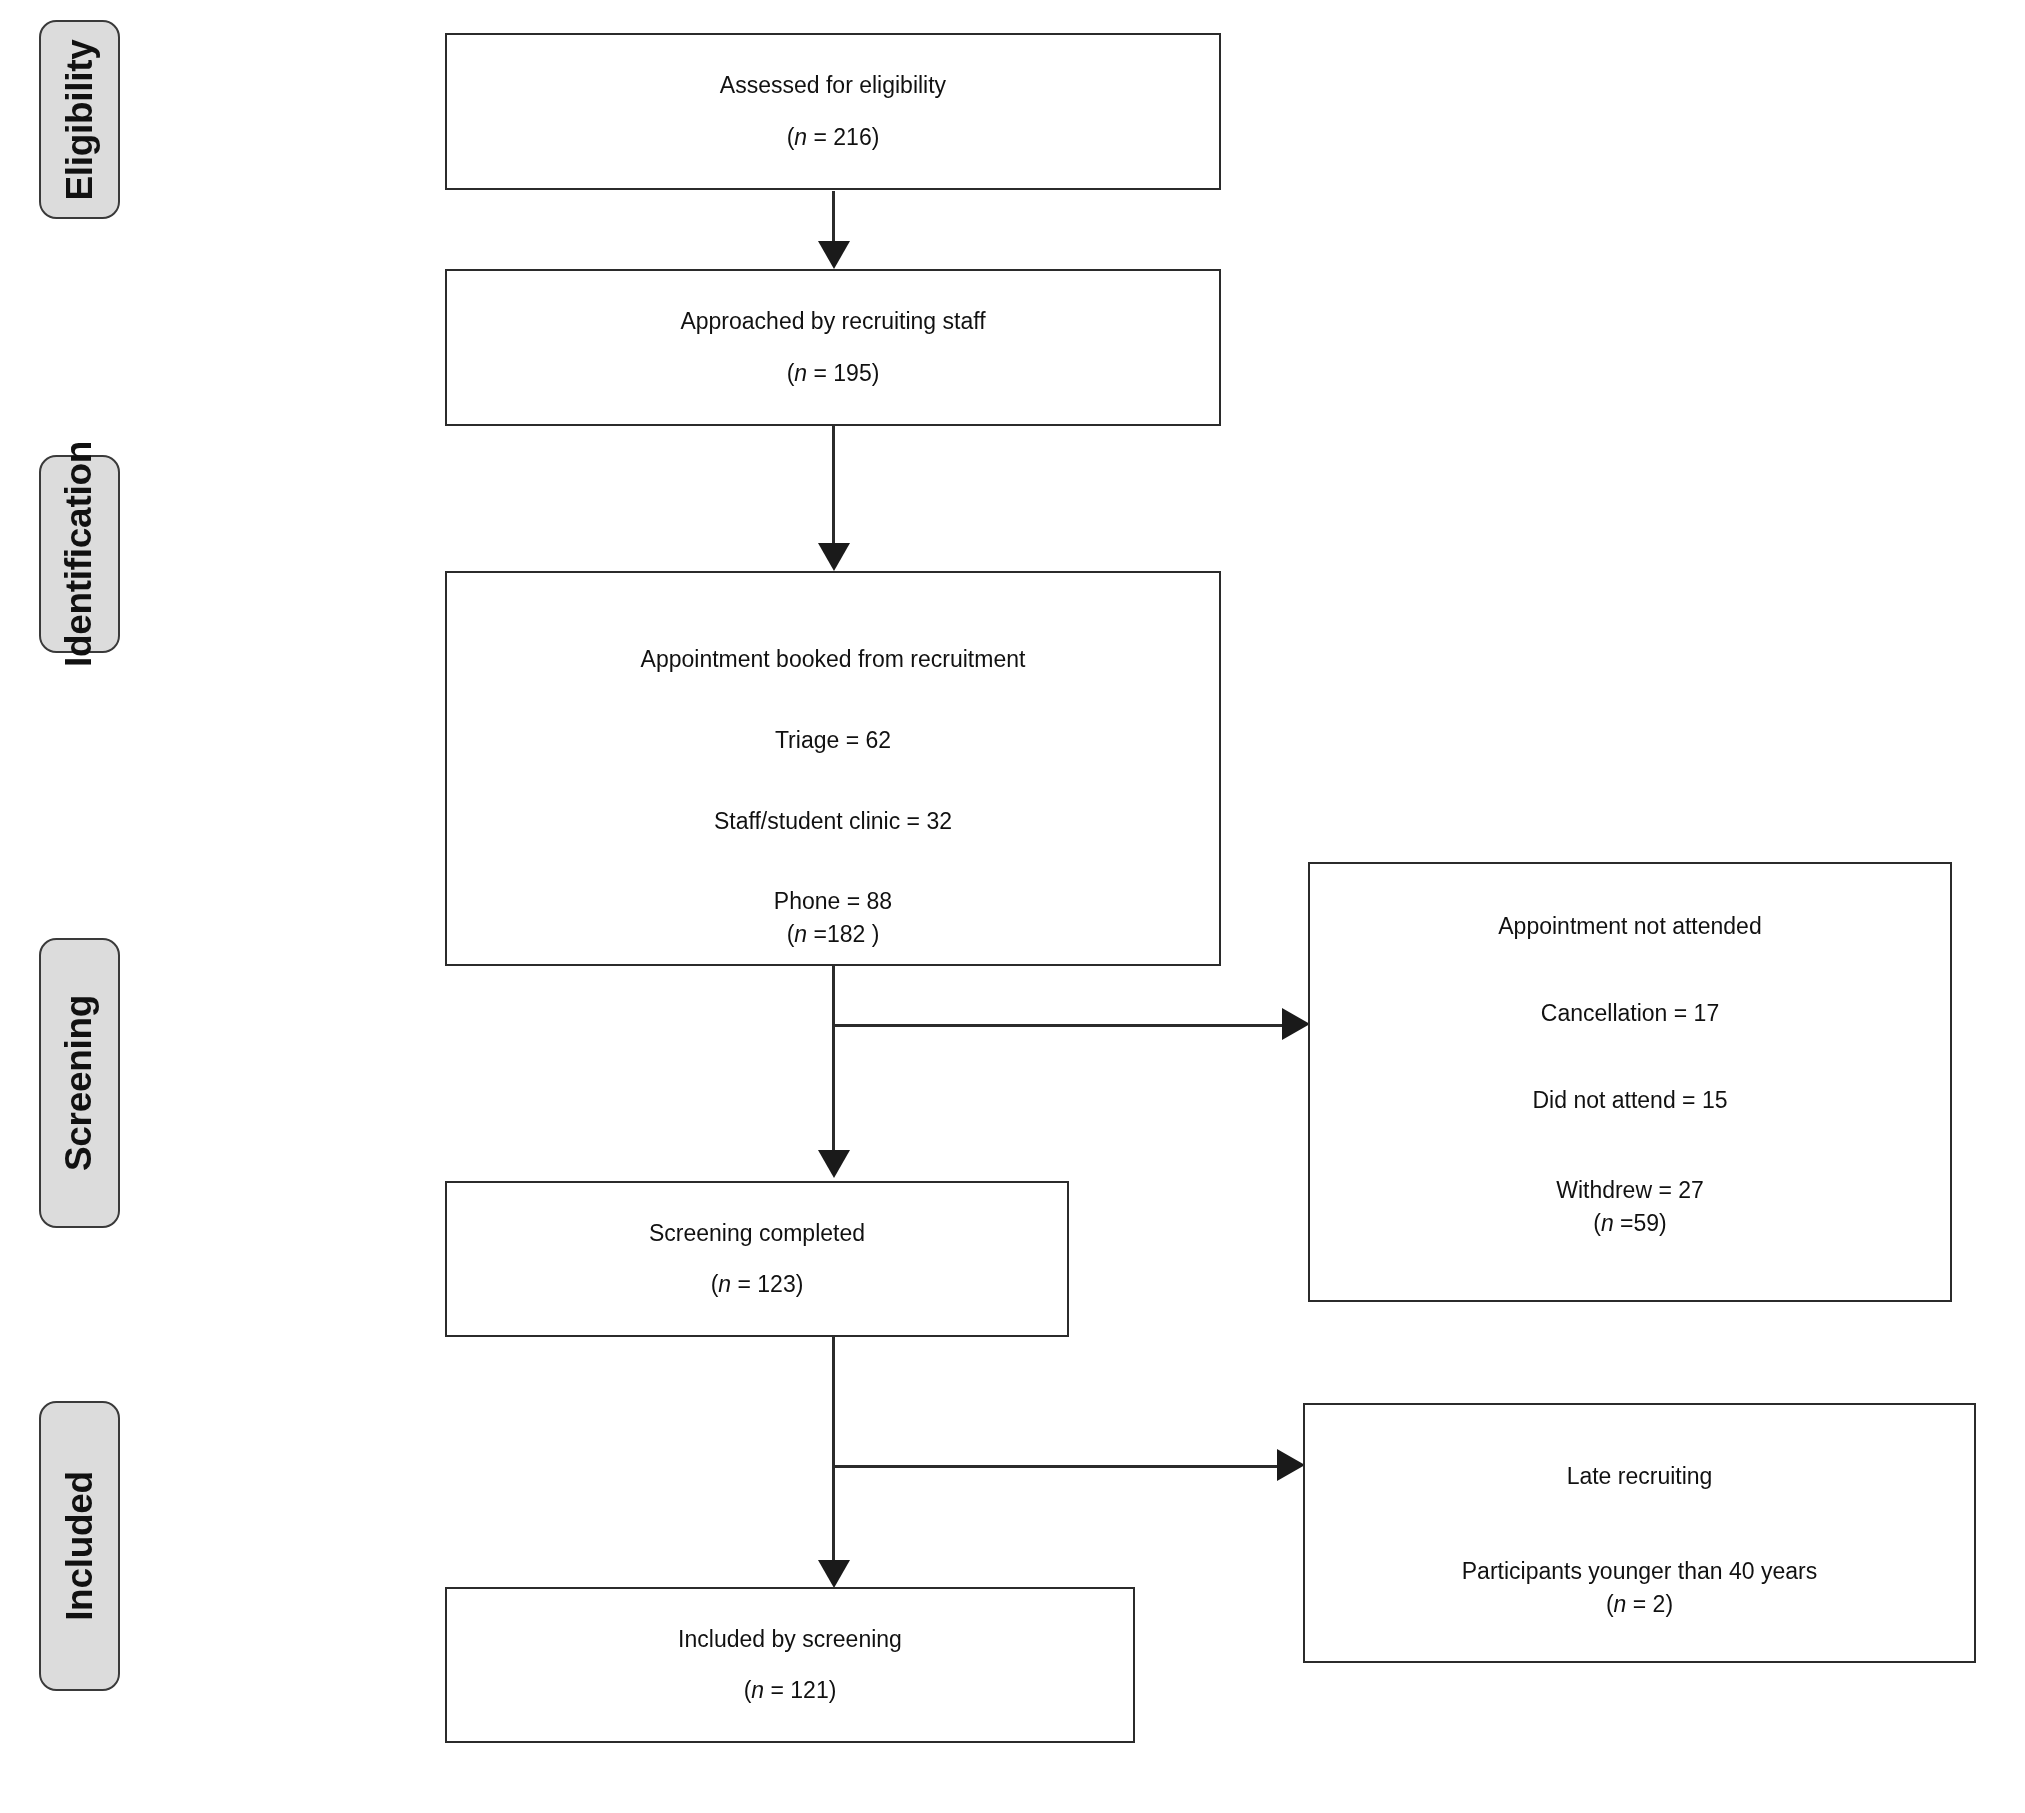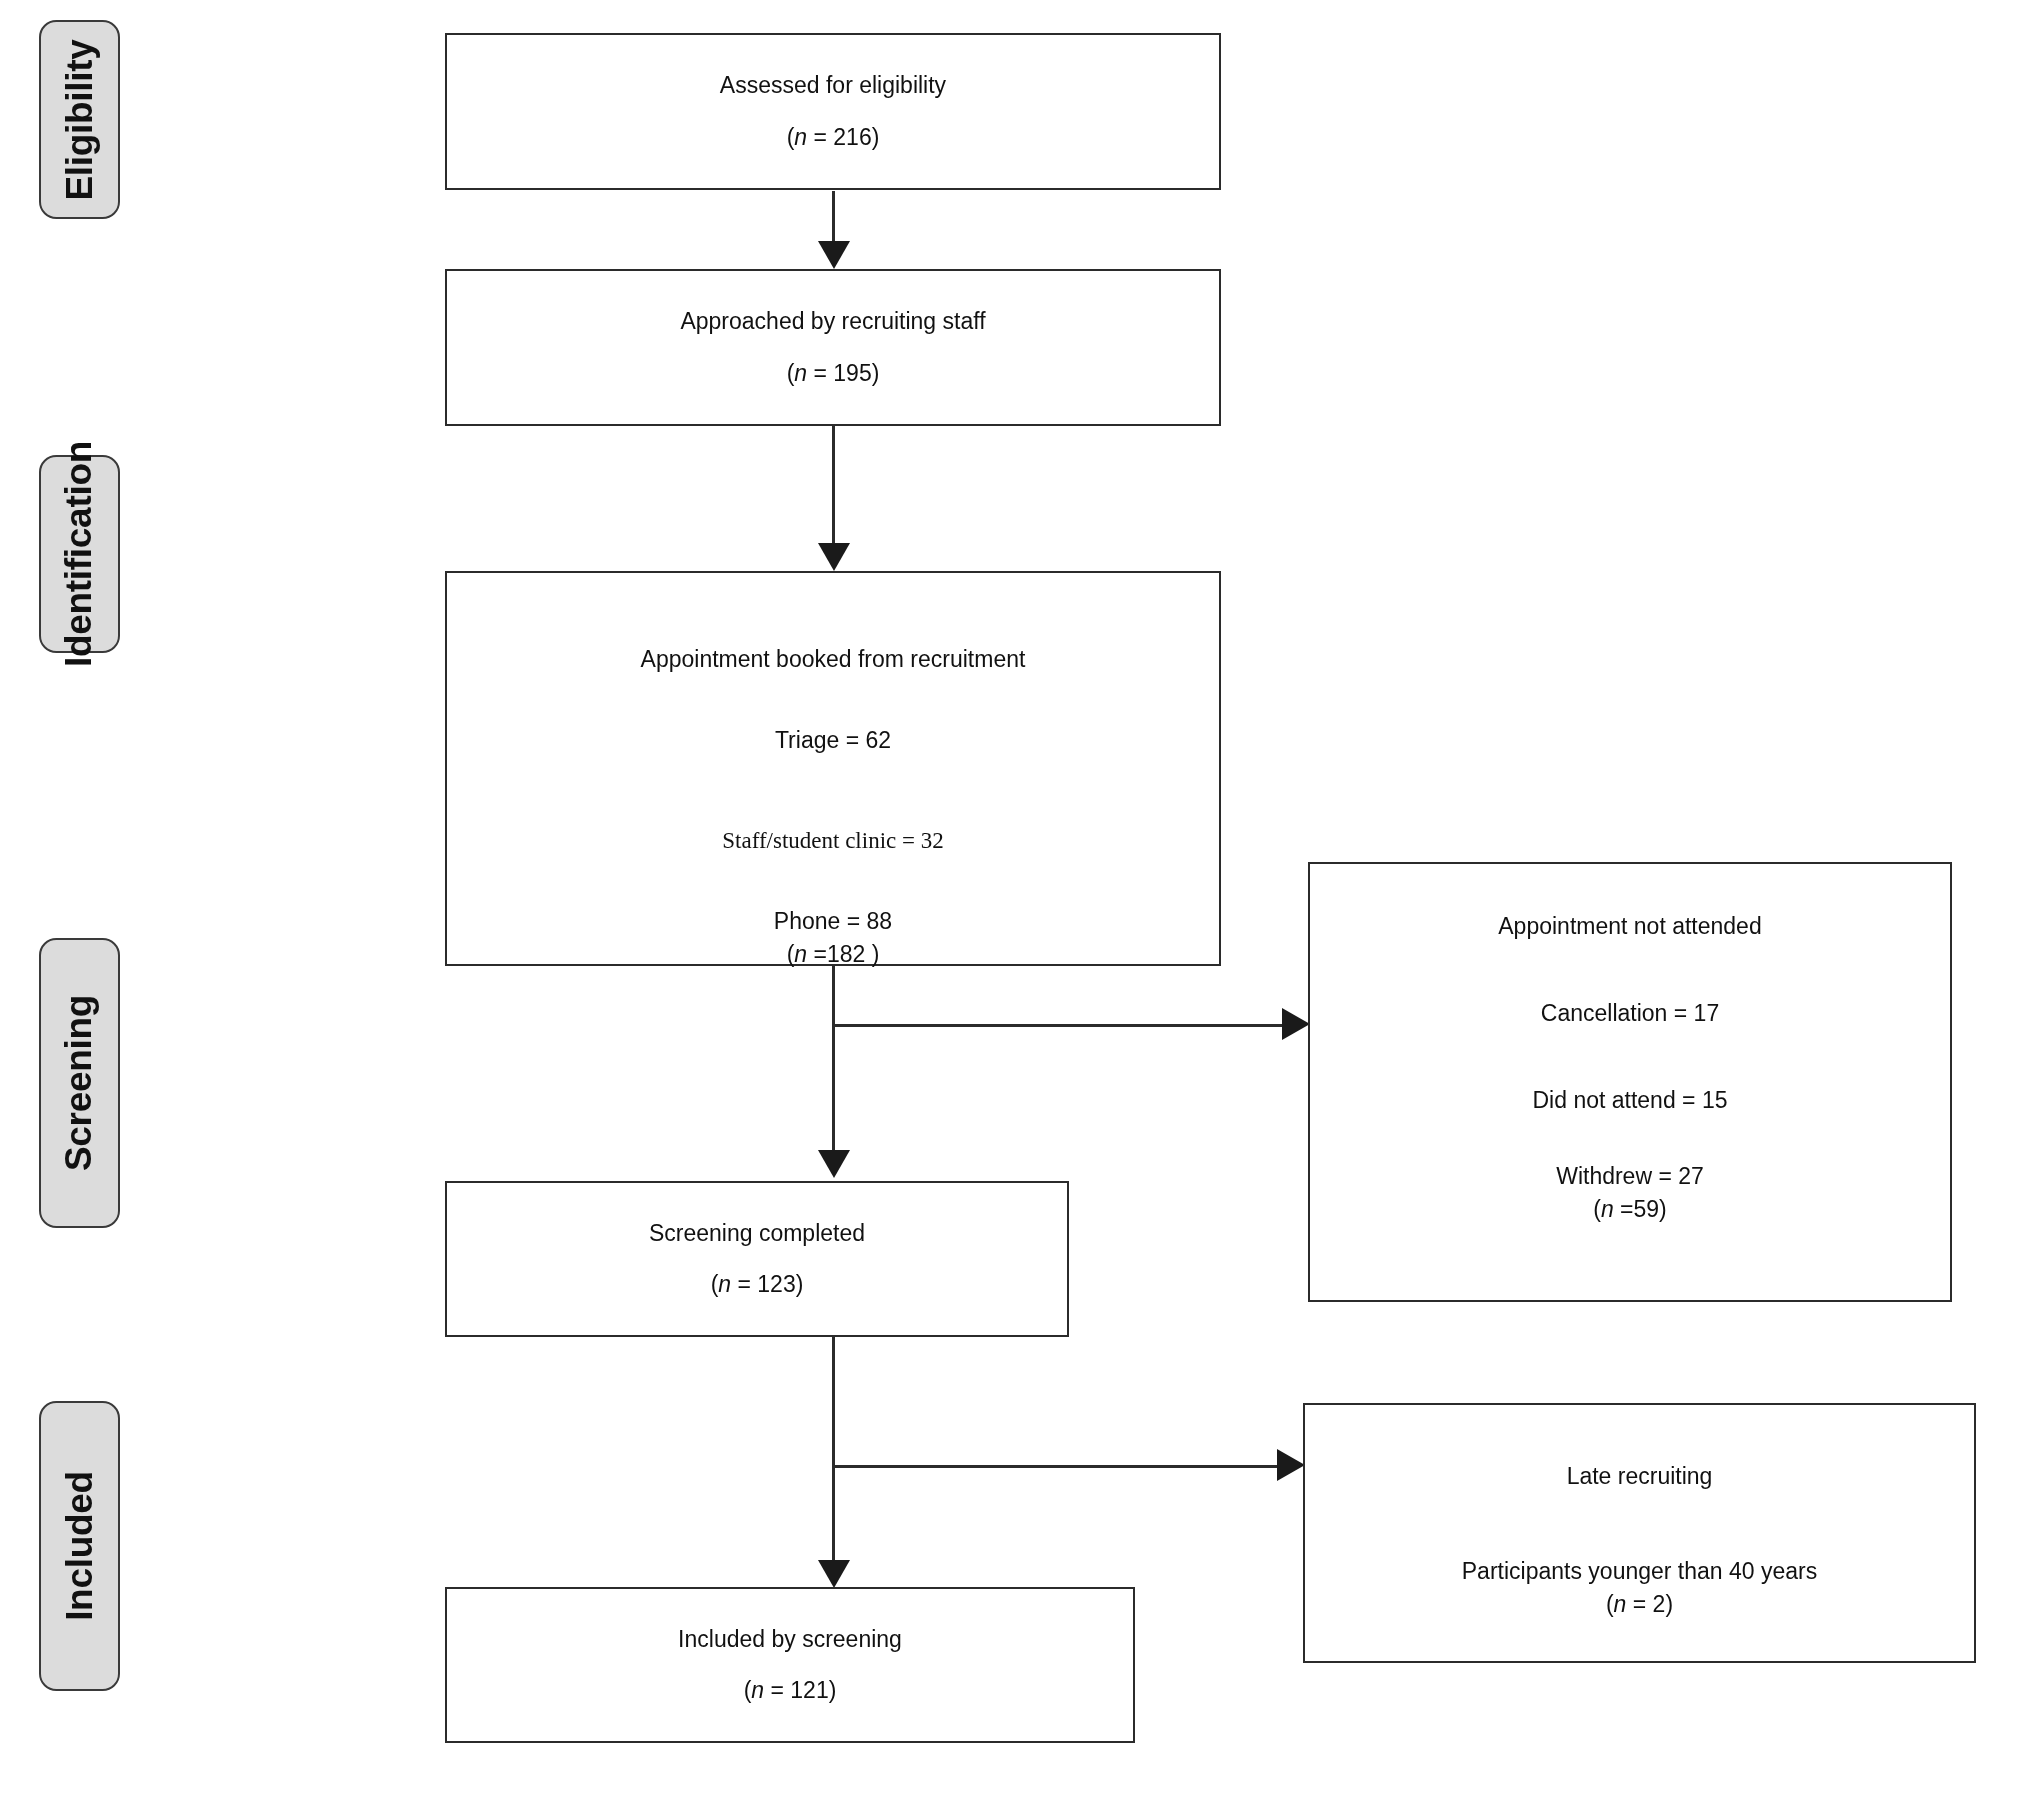--- a/index.html
+++ b/index.html
@@ -126,36 +126,36 @@
     <span class="line">Approached by recruiting staff</span>
     <span class="line">(<em class="n">n</em> = 195)</span>
   </div>
 
   <div class="vline" style="left:832px; top:426px; height:120px;"></div>
   <div class="arrow-down" style="left:818px; top:543px;"></div>
 
   <div class="flow-box" style="left:445px; top:571px; width:776px; height:395px; justify-content:flex-start; padding-top:72px;">
     <span class="line">Appointment booked from recruitment</span>
     <span class="line" style="margin-top:52px;">Triage = 62</span>
-    <span class="line" style="margin-top:72px;font-family:Liberation Serif, serif;">Staff/student clinic = 32</span>
+    <span class="line" style="margin-top:52px;">Staff/student clinic = 32</span>
     <span class="line tight" style="margin-top:52px;">Phone = 88</span>
     <span class="line tight">(<em class="n">n</em> =182 )</span>
   </div>
 
   <div class="vline" style="left:832px; top:966px; height:186px;"></div>
   <div class="arrow-down" style="left:818px; top:1150px;"></div>
 
   <div class="hline" style="left:832px; top:1024px; width:452px;"></div>
   <div class="arrow-right" style="left:1282px; top:1008px;"></div>
 
   <div class="flow-box" style="left:1308px; top:862px; width:644px; height:440px; justify-content:flex-start; padding-top:48px;align-items:center;">
     <span class="line">Appointment not attended</span>
     <span class="line" style="margin-top:58px;">Cancellation = 17</span>
     <span class="line" style="margin-top:58px;">Did not attend = 15</span>
-    <span class="line tight" style="margin-top:48px;">Withdrew = 27</span>
+    <span class="line tight" style="margin-top:62px;">Withdrew = 27</span>
     <span class="line tight">(<em class="n">n</em> =59)</span>
   </div>
 
   <div class="flow-box" style="left:445px; top:1181px; width:624px; height:156px;">
     <span class="line">Screening completed</span>
     <span class="line">(<em class="n">n</em> = 123)</span>
   </div>
 
   <div class="vline" style="left:832px; top:1337px; height:226px;"></div>
   <div class="arrow-down" style="left:818px; top:1560px;"></div>

